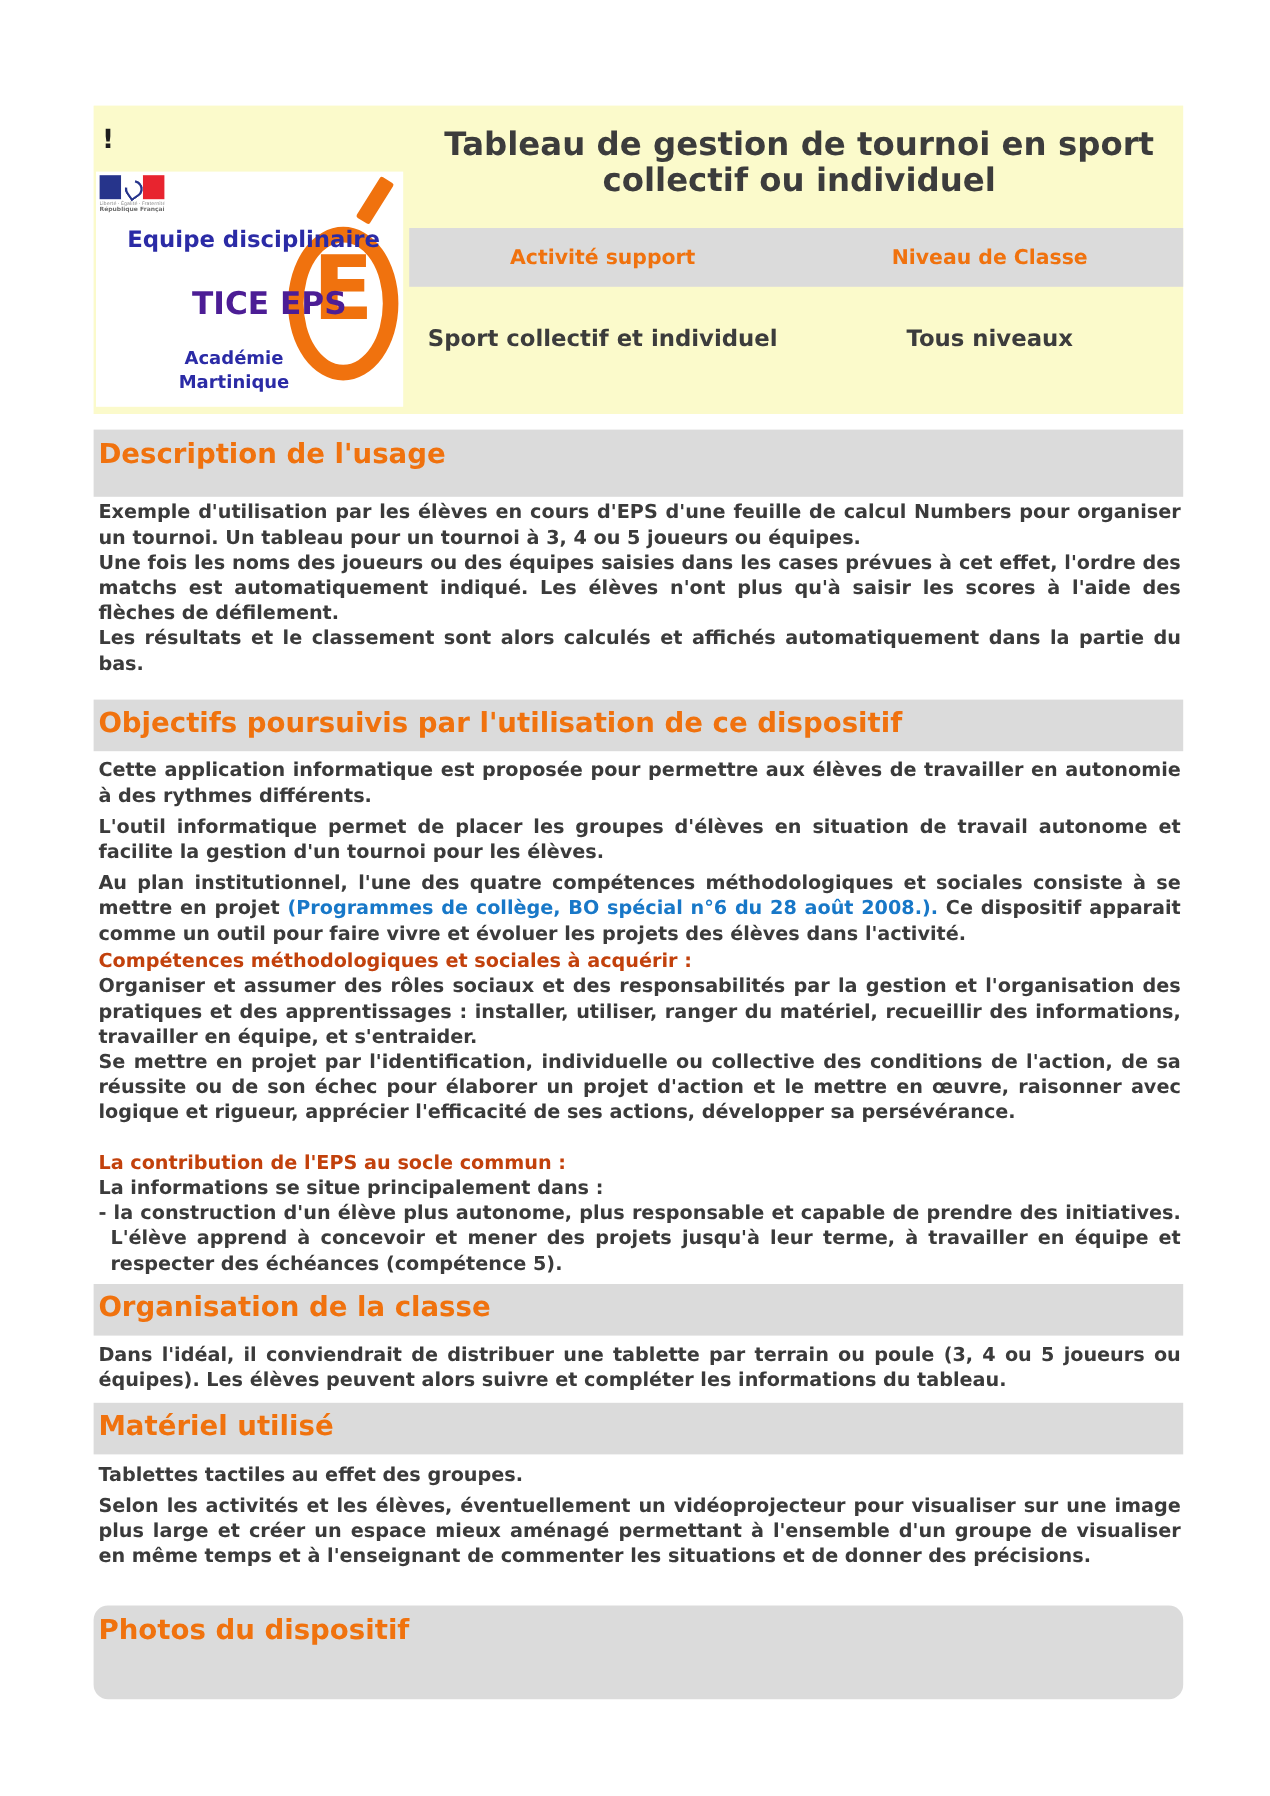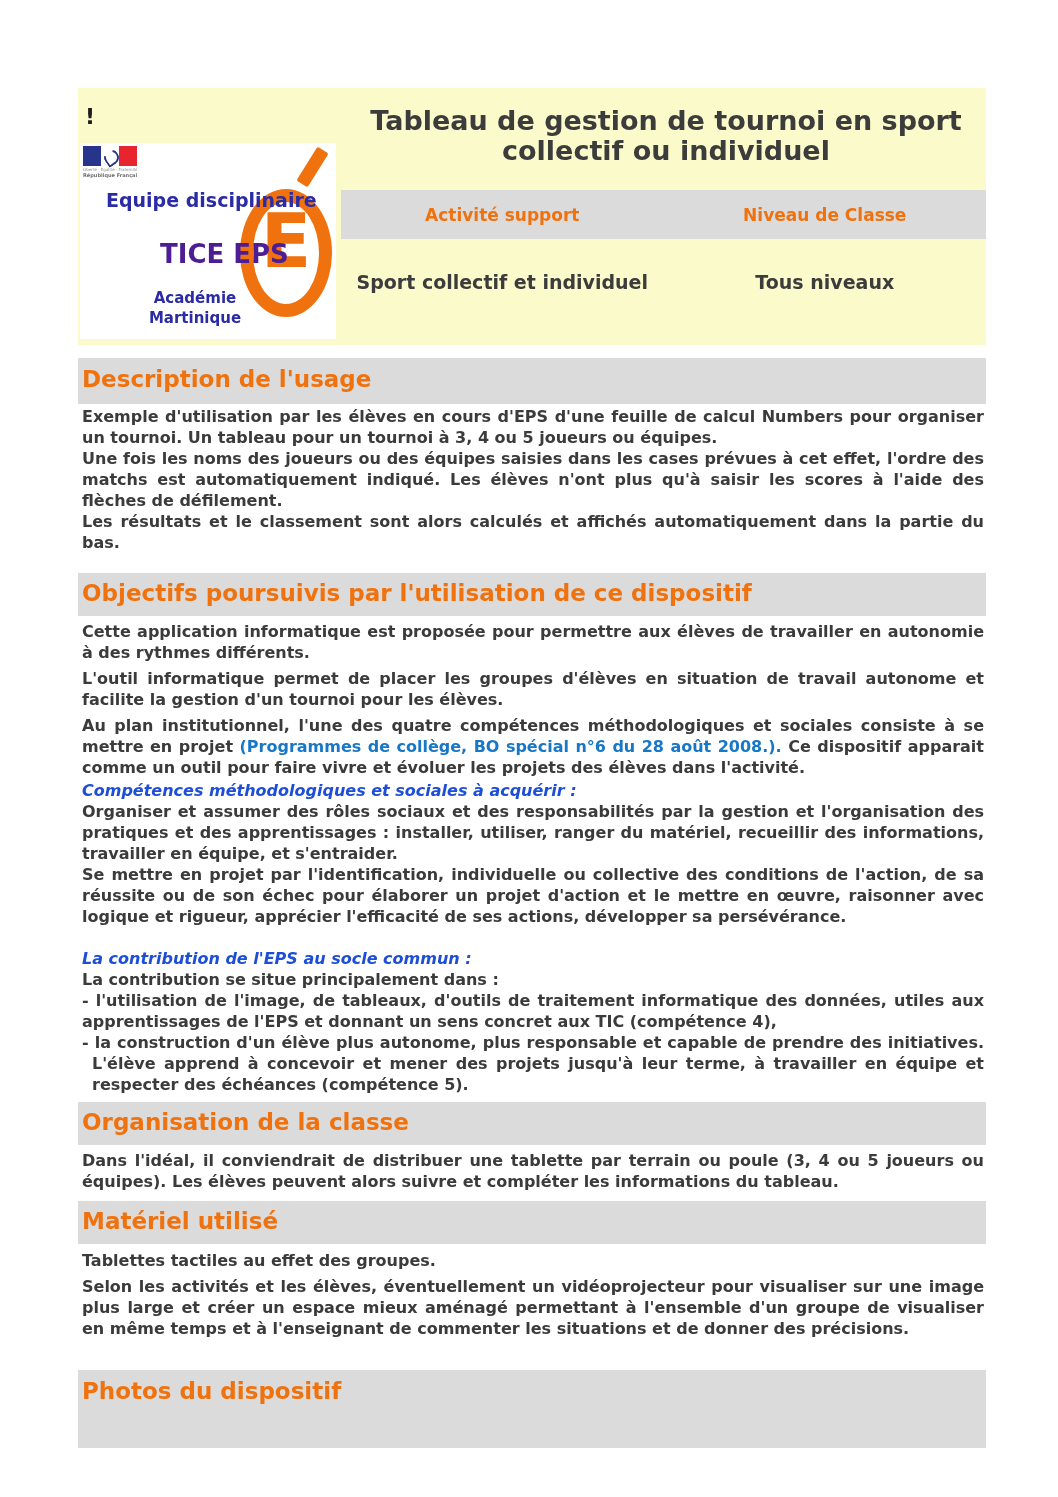--- a/index.html
+++ b/index.html
@@ -33,33 +33,33 @@
 
   .doc-title { position:absolute; left:268px; top:18px; width:640px; text-align:center; font-weight:bold; font-size:27px; line-height:30px; color:#3C3C3C; }
 
   .meta-table { position:absolute; left:263px; top:102px; width:645px; }
   .meta-head { display:flex; height:49px; background:#DBDBDB; }
   .meta-head .cell { flex:1; display:flex; align-items:center; justify-content:center; font-weight:bold; font-size:17px; color:#F0720E; }
   .meta-vals { display:flex; height:86px; }
   .meta-vals .cell { flex:1; display:flex; align-items:center; justify-content:center; font-weight:bold; font-size:19px; color:#3C3C3C; }
 
   
-  .bar { box-sizing:border-box; background:#DBDBDB; color:#F0720E; font-weight:bold; font-size:23px; line-height:30px; padding:6px 4px 0 4px; height:46px; }
+  .bar { box-sizing:border-box; background:#DBDBDB; color:#F0720E; font-weight:bold; font-size:23px; line-height:30px; padding:6px 4px 0 4px; height:56px; }
   .bar.mid { height:43px; padding-top:5px; }
   .bar.tall { height:78px; }
 
   
   p, .sub-h { margin:0; padding:0 2px 0 4px; font-size:16px; line-height:21px; font-weight:bold; color:#3B3B3B; }
   p.just { text-align:justify; }
-  .sub-h { color:#1d4ed8;font-style:italic; }
+  .sub-h { color:#c2410c; }
   .link-inline { color:#1878C8; }
   .hang { padding-left:14px; text-indent:-10px; }
 
   .mt2{margin-top:2px;} .mt5{margin-top:5px;} .mt6{margin-top:6px;} .mt7{margin-top:7px;}
-  .mt9{margin-top:9px;} .mt13{margin-top:13px;} .mt20{margin-top:20px;} .mt21{margin-top:21px;} .mt31{margin-top:31px;}
+  .mt9{margin-top:9px;} .mt13{margin-top:13px;} .mt20{margin-top:20px;} .mt21{margin-top:21px;} .mt31{margin-top:31px;border-radius:12px;}
 </style>
 </head>
 <body>
 
 <div class="content">
 
   <div class="header-band">
     <div class="warn-mark">!</div>
 
     <div class="logo-box">
@@ -105,22 +105,21 @@
   <div class="bar mid mt20">Objectifs poursuivis par l'utilisation de ce dispositif</div>
   <p class="just mt5">Cette application informatique est proposée pour permettre aux élèves de travailler en autonomie à des rythmes différents.</p>
   <p class="just mt5">L'outil informatique permet de placer les groupes d'élèves en situation de travail autonome et facilite la gestion d'un tournoi pour les élèves.</p>
   <p class="just mt5"><span>Au plan institutionnel, l'une des quatre compétences méthodologiques et sociales consiste à se mettre en projet </span><span class="link-inline">(Programmes de collège, BO spécial n°6 du 28 août 2008.).</span><span> Ce dispositif apparait comme un outil pour faire vivre et évoluer les projets des élèves dans l'activité.</span></p>
 
   <div class="sub-h mt2">Compétences méthodologiques et sociales à acquérir :</div>
   <p class="just">Organiser et assumer des rôles sociaux et des responsabilités par la gestion et l'organisation des pratiques et des apprentissages : installer, utiliser, ranger du matériel, recueillir des informations, travailler en équipe, et s'entraider.</p>
   <p class="just">Se mettre en projet par l'identification, individuelle ou collective des conditions de l'action, de sa réussite ou de son échec pour élaborer un projet d'action et le mettre en œuvre, raisonner avec logique et rigueur, apprécier l'efficacité de ses actions, développer sa persévérance.</p>
 
   <div class="sub-h mt21">La contribution de l'EPS au socle commun :</div>
-  <p>La contribution se situe principalement dans :</p>
-  <p class="just">- l'utilisation de l'image, de tableaux, d'outils de traitement informatique des données, utiles aux apprentissages de l'EPS et donnant un sens concret aux TIC (compétence 4),</p>
+  <p>La informations se situe principalement dans :</p>
   <p class="just hang">- la construction d'un élève plus autonome, plus responsable et capable de prendre des initiatives. L'élève apprend à concevoir et mener des projets jusqu'à leur terme, à travailler en équipe et respecter des échéances (compétence 5).</p>
 
   <div class="bar mid mt7">Organisation de la classe</div>
   <p class="just mt5">Dans l'idéal, il conviendrait de distribuer une tablette par terrain ou poule (3, 4 ou 5 joueurs ou équipes). Les élèves peuvent alors suivre et compléter les informations du tableau.</p>
 
   <div class="bar mid mt9">Matériel utilisé</div>
   <p class="mt6">Tablettes tactiles au effet des groupes.</p>
   <p class="just mt5">Selon les activités et les élèves, éventuellement un vidéoprojecteur pour visualiser sur une image plus large et créer un espace mieux aménagé permettant à l'ensemble d'un groupe de visualiser en même temps et à l'enseignant de commenter les situations et de donner des précisions.</p>
 
   <div class="bar tall mt31">Photos du dispositif</div>

